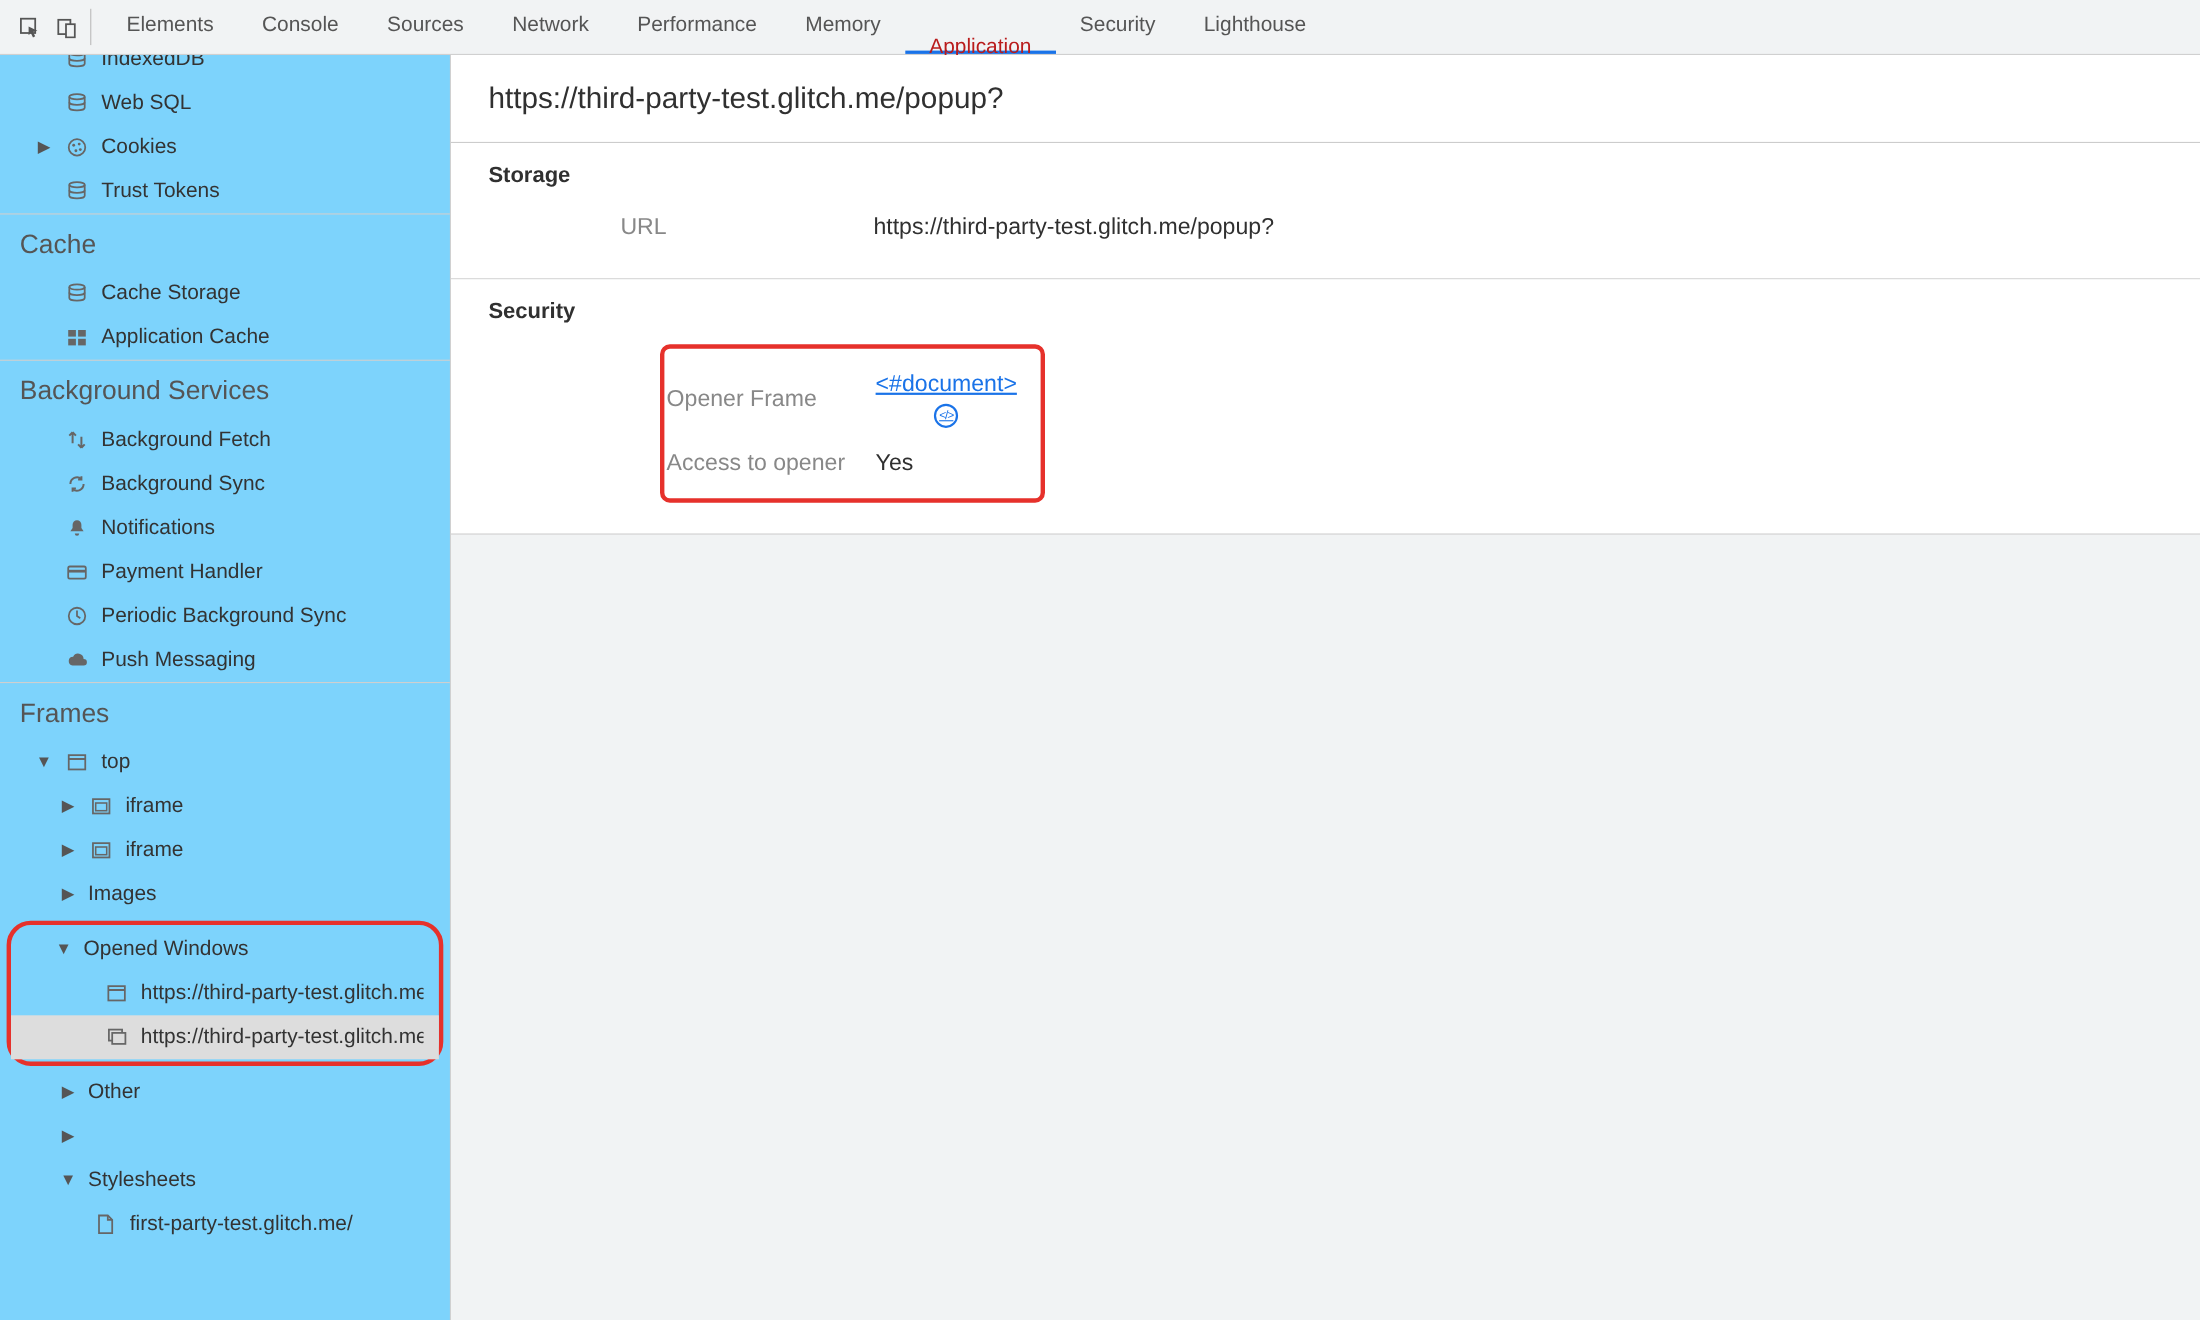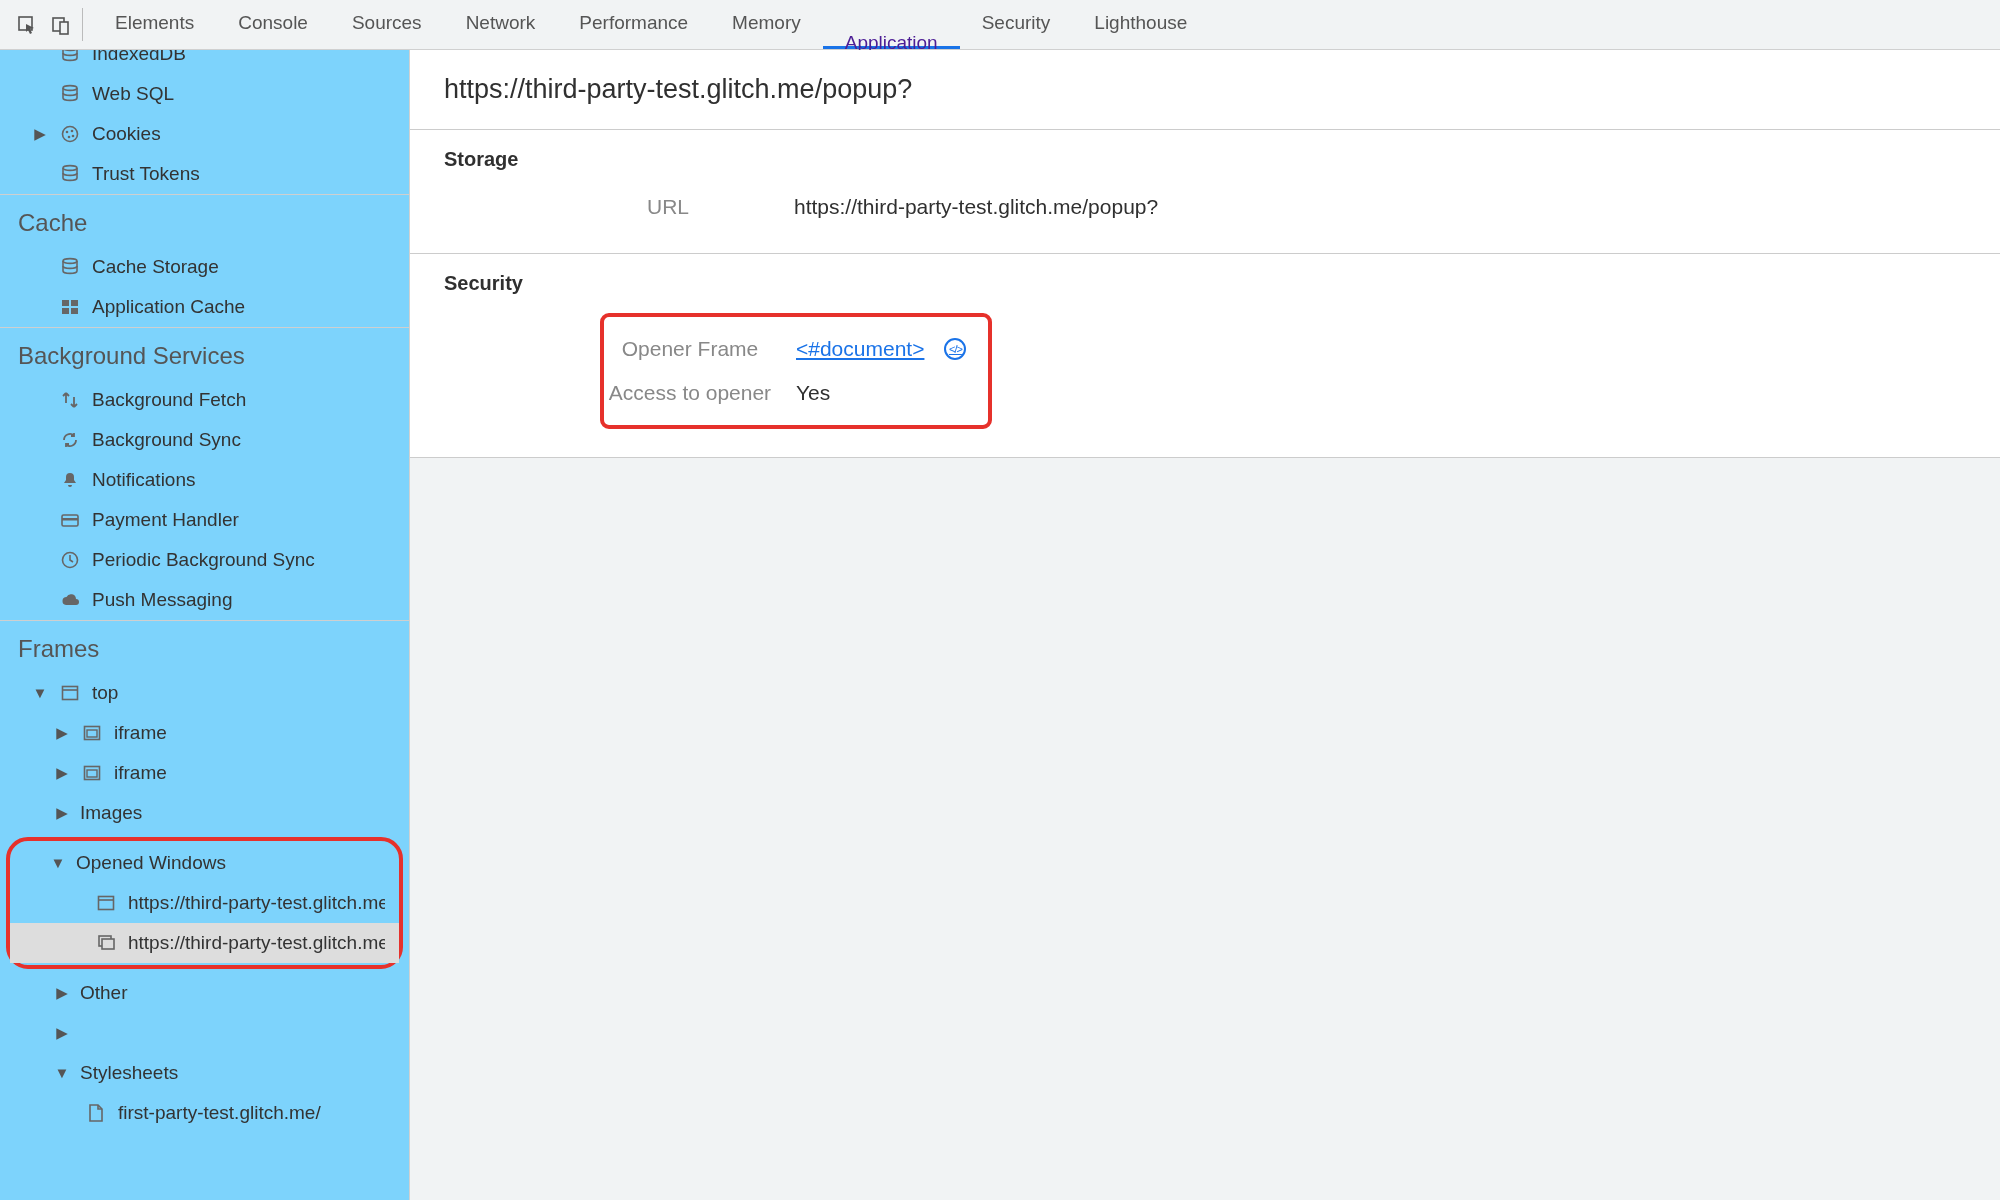--- a/index.html
+++ b/index.html
@@ -4,21 +4,21 @@
 <style>
   * { box-sizing: border-box; margin: 0; padding: 0; }
   html, body { width: 2000px; height: 1200px; font-family: "Helvetica Neue", Arial, sans-serif; font-size: 19px; color: #303030; background: #fff; }
   body { display: flex; flex-direction: column; overflow: hidden; }
 
   
   .tabbar { height: 50px; display: flex; align-items: stretch; background: #f1f3f4; border-bottom: 1px solid #d0d0d0; padding-left: 10px; }
   .tb-icon { width: 34px; display:flex; align-items:center; justify-content:center; color:#555;}
   .tb-sep { width:1px; background:#bbb; margin:8px 10px 8px 4px;}
   .tab { padding: 0 22px; display:flex; align-items:center; color:#555; cursor:pointer; border-bottom: 3px solid transparent; }
-  .tab.active { color:#4c1d95; border-bottom-color:#1a73e8;margin-top:40px; }
+  .tab.active { color:#b91c1c; border-bottom-color:#1a73e8;margin-top:40px; }
 
   
   .main { flex:1; display:flex; min-height:0; }
 
   
   .sidebar { width: 410px; background:#7dd3fc; border-right:1px solid #d0d0d0; overflow:hidden; }
   .side-section-label { color:#555; padding: 14px 18px 10px 18px; font-size:24px; }
   .side-divider { height:1px; background:#cfcfcf; }
 
   .tree-item { display:flex; align-items:center; gap:10px; padding: 4px 14px; color:#333; cursor:pointer; line-height: 32px; }
@@ -37,23 +37,23 @@
 
   
   .clipped-top { margin-top:-16px; }
 
   
   .content { flex:1; background:#f1f3f4; display:flex; flex-direction:column; }
   .content .header { background:#fff; border-bottom:1px solid #ccc; padding: 24px 34px; font-size:27px; color:#303030;}
   .content .section { background:#fff; border-bottom:1px solid #ccc; padding: 18px 34px 24px 34px; }
   .content .section h3 { font-size:20px; font-weight:600; margin-bottom:14px; }
   .kv-row { display:flex; align-items:center; padding:10px 0; font-size:21px;}
-  .kv-row .k { width: 230px; text-align:center; color:#888; padding-right:22px; }
+  .kv-row .k { width: 230px; text-align:left; color:#888; padding-right:22px; }
   .kv-row .v { color:#303030; }
-  .kv-row .v.link { color:#1a73e8; text-decoration:underline; display:flex; align-items:center; gap:20px; cursor:pointer;}
+  .kv-row .v.link { color:#1a73e8; text-decoration:underline; display:flex; align-items:center; gap:6px; cursor:pointer;flex-direction:column;}
 
   .circ-icon { width:22px; height:22px; border:2px solid #1a73e8; border-radius:50%; display:inline-flex; align-items:center; justify-content:center; font-size:11px; color:#1a73e8; letter-spacing:-1px;}
 
   svg { display:block; }
 </style>
 </head>
 <body>
 
 <div class="tabbar">
   <div class="tb-icon">

